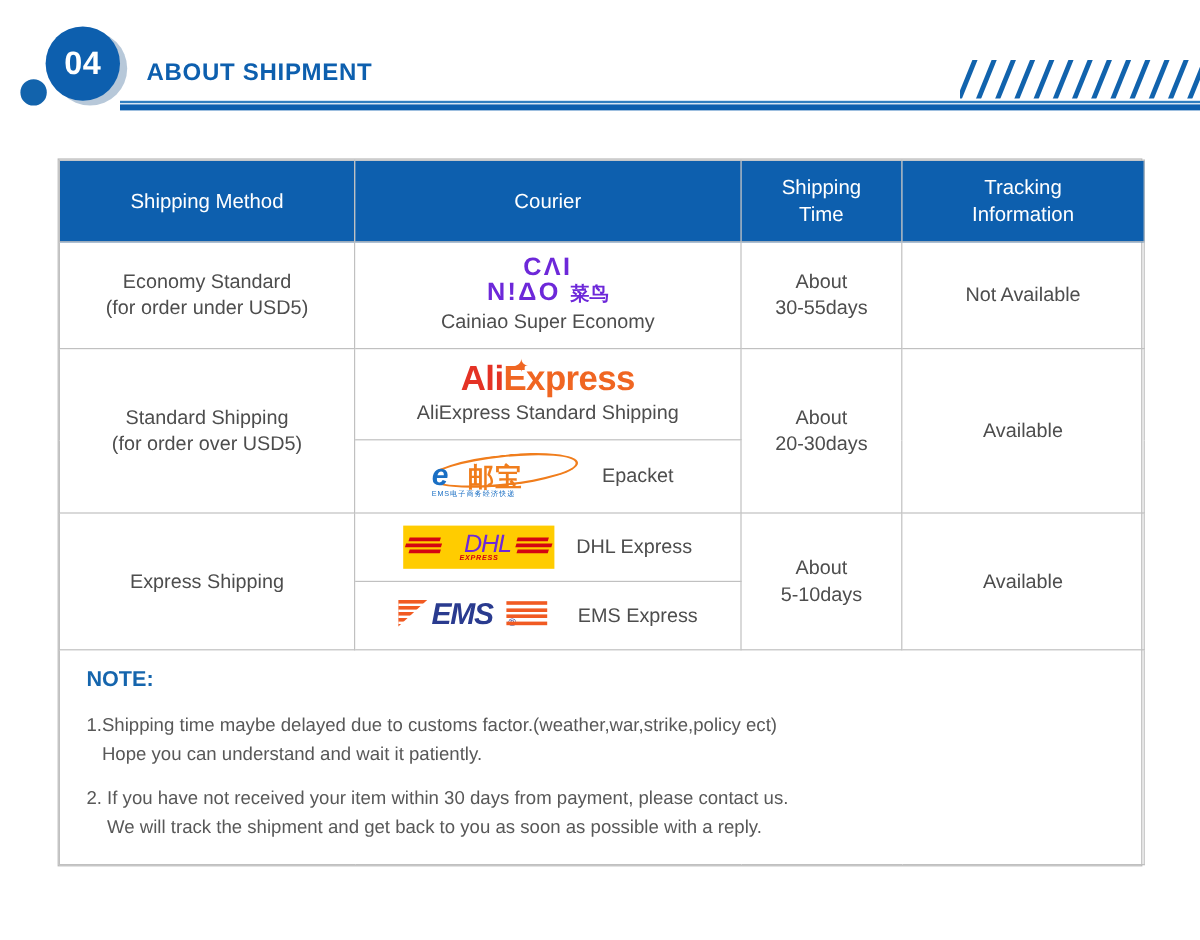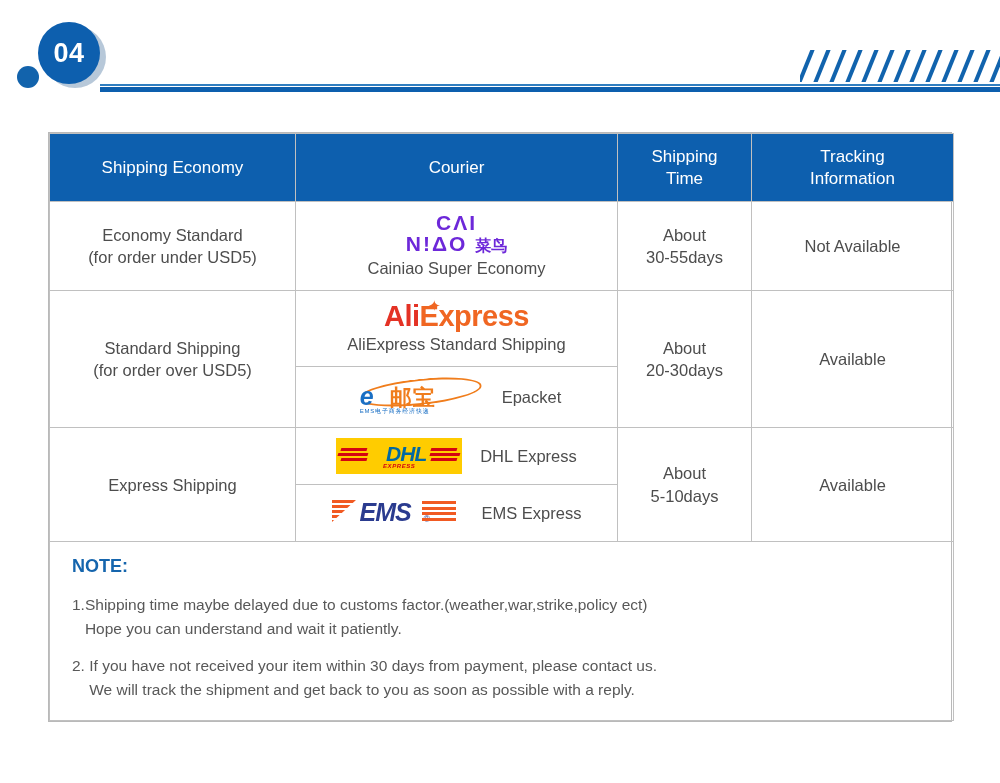--- a/index.html
+++ b/index.html
@@ -224,23 +224,23 @@
     width: 126px; height: 36px;
     background: #ffcc00;
     position: relative;
     display: block;
   }
   .logo-dhl .dhl-txt {
     position: absolute;
     left: 14px; right: 0; top: 4px;
     text-align: center;
     font-size: 21px;
-    font-weight: bold;
+    font-weight: normal;
     font-style: italic;
-    color: #0369a1;
+    color: #6d28d9;
     letter-spacing: -1px;
   }
   .logo-dhl .dhl-sub {
     position: absolute;
     left: 0; right: 0; top: 25px;
     text-align: center;
     font-size: 6px;
     font-weight: bold;
     font-style: italic;
     color: #d40511;
@@ -322,20 +322,21 @@
 </style>
 </head>
 <body>
 
 <div id="page">
 
   <div class="header">
     <div class="hdr-dot"></div>
     <div class="hdr-badge-shadow"></div>
     <div class="hdr-badge">04</div>
+    <div class="hdr-title">ABOUT SHIPMENT</div>
     <div class="hdr-rule-thin"></div>
     <div class="hdr-rule-thick"></div>
     <div class="hdr-stripes">
       <div class="st" style="left:4px"></div>
       <div class="st" style="left:20px"></div>
       <div class="st" style="left:36px"></div>
       <div class="st" style="left:52px"></div>
       <div class="st" style="left:68px"></div>
       <div class="st" style="left:84px"></div>
       <div class="st" style="left:100px"></div>
@@ -352,21 +353,21 @@
     <table class="grid">
       <colgroup>
         <col style="width:246px">
         <col style="width:322px">
         <col style="width:134px">
         <col style="width:202px">
       </colgroup>
       <thead>
         <tr>
           <th>
-            <span>Shipping Economy</span>
+            <span>Shipping Method</span>
           </th>
           <th>
             <span>Courier</span>
           </th>
           <th>
             <span>Shipping</span>
             <span class="th-l2">Time</span>
           </th>
           <th>
             <span>Tracking</span>

